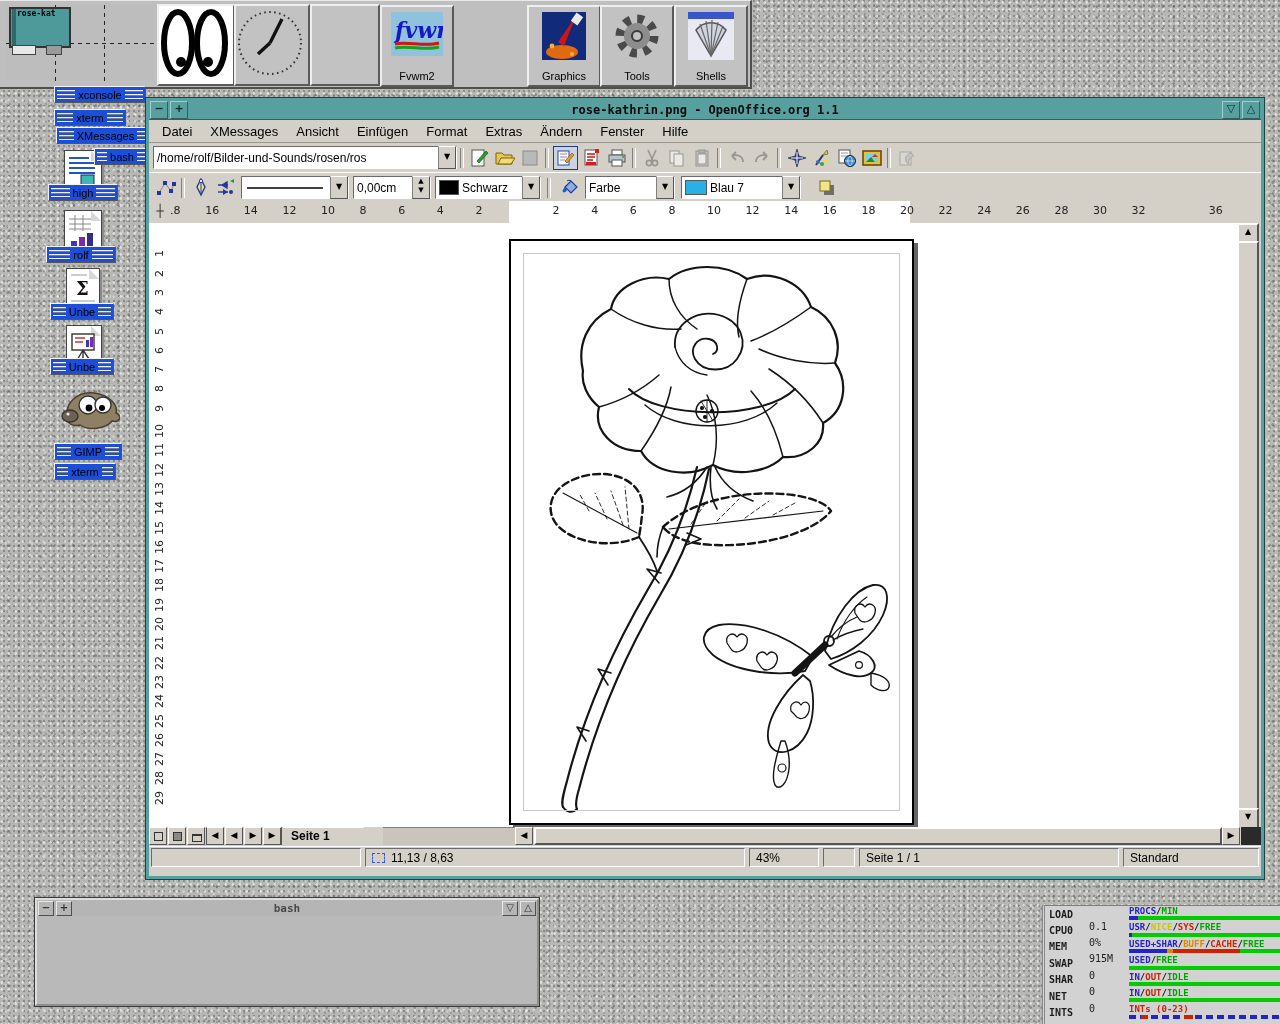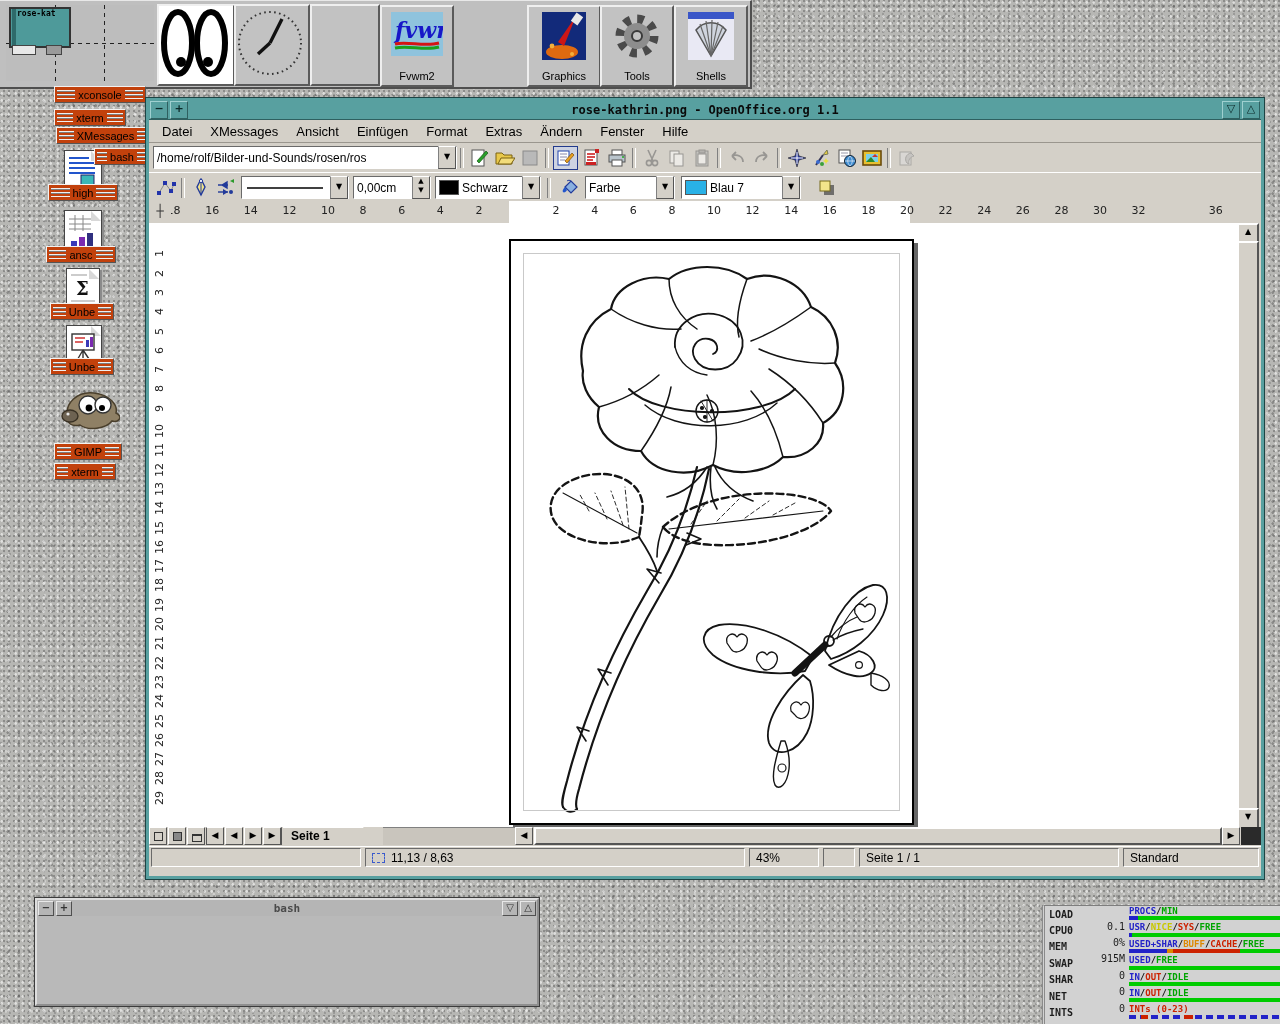--- a/index.html
+++ b/index.html
@@ -21,21 +21,21 @@
   .dashv{width:1px;top:0;bottom:0;background:repeating-linear-gradient(to bottom,#222 0 4px,transparent 4px 8px);}
   .dashh{height:1px;left:0;right:0;background:repeating-linear-gradient(to right,#222 0 4px,transparent 4px 8px);}
   #pager-win{left:3px;top:2px;width:52px;height:37px;background:#4e9a9a;border:2px solid #333;color:#000;
     font:bold 8px "DejaVu Sans Mono",monospace;overflow:hidden;white-space:nowrap;padding-left:6px;}
   #pager-win .mstrip{position:absolute;left:1px;top:0;bottom:0;width:4px;background:#2e6a6a;}
   .panel{background:#c2c2c2;}
   .launcher{width:70px;height:78px;top:4px;background:#c2c2c2;text-align:center;}
   .launcher .lab{position:absolute;left:0;right:0;bottom:3px;font:11px "Liberation Sans",sans-serif;color:#000;}
   .launcher .art{position:absolute;left:50%;top:5px;transform:translateX(-50%);}
   
-  .plate{height:15px;background:#c2410c;border-top:1px solid #f2f2f2;border-left:1px solid #f2f2f2;border-right:1px solid #555;border-bottom:1px solid #555;
+  .plate{height:15px;background:#1d4ed8;border-top:1px solid #f2f2f2;border-left:1px solid #f2f2f2;border-right:1px solid #555;border-bottom:1px solid #555;
     display:flex;align-items:center;font:11px "Liberation Sans",sans-serif;color:#000;overflow:hidden;}
   .plate .ridge{flex:1 0 8px;height:9px;margin:0 2px;background:repeating-linear-gradient(to bottom,#efefef 0 1px,#7d7d7d 1px 2px,transparent 2px 4px);}
   .plate .ptext{flex:0 0 auto;padding:0 1px;white-space:nowrap;}
   .docicon{width:36px;height:40px;background:#fff;border:1px solid #444;box-shadow:2px 2px 0 #8b8b8b;}
   
   #oo{left:146px;top:98px;width:1112px;height:775px;background:#d4d0c8;border:3px solid #58a0a0;outline:1px solid #1d4444;}
   #oo-title{left:0;top:0;right:0;height:18px;background:#58a0a0;border-bottom:1px solid #2e6060;display:flex;align-items:center;}
   .tbtn{width:16px;height:16px;margin:1px;background:#58a0a0;border-top:1px solid #9fd0d0;border-left:1px solid #9fd0d0;border-right:1px solid #2e6060;border-bottom:1px solid #2e6060;
     font:bold 11px "DejaVu Sans",sans-serif;color:#0c2a2a;text-align:center;line-height:14px;}
   #oo-title .ttl{flex:1;text-align:center;font:bold 12px "DejaVu Sans Mono",monospace;color:#0a0a0a;}
@@ -85,21 +85,21 @@
     font:bold 10px "DejaVu Sans",sans-serif;color:#333;text-align:center;line-height:12px;}
   #term-title .ttl{flex:1;text-align:center;font:bold 11px "DejaVu Sans Mono",monospace;color:#4a4a4a;}
   #term-body{left:0;top:17px;right:0;bottom:0;background:#eeeecd;border-top:1px solid #777;}
   #term-scroll{left:0;top:0;bottom:0;width:12px;background:repeating-linear-gradient(45deg,#9a9a8a 0 2px,#d8d8c0 2px 4px);border-right:1px solid #666;}
   #term-line{position:absolute;left:18px;top:4px;font:13px "DejaVu Sans Mono",monospace;color:#111;}
   #cursor{display:inline-block;width:8px;height:13px;border:1px solid #222;vertical-align:-2px;margin-left:2px;}
   
   #monitor{left:1042px;top:905px;width:238px;height:119px;background:#d2d2d2;border:1px solid #7e7e7e;border-left:3px double #8a8a8a;overflow:hidden;}
   .mrow{position:relative;height:16.4px;display:flex;align-items:center;}
   .mlabel{width:40px;font:bold 10px "DejaVu Sans Mono",monospace;color:#1c1c1c;padding-left:4px;}
-  .mvalue{width:36px;font:10px "DejaVu Sans Mono",monospace;color:#1c1c1c;text-align:right;padding-right:4px;margin-top:24px;}
+  .mvalue{width:36px;font:10px "DejaVu Sans Mono",monospace;color:#1c1c1c;text-align:left;padding-right:4px;margin-top:24px;}
   .mright{flex:1;position:relative;height:100%;}
   .mlegend{position:absolute;left:0;top:0;font:bold 9px "DejaVu Sans Mono",monospace;white-space:nowrap;}
   .mbar{position:absolute;left:0;right:2px;bottom:2px;height:4px;display:flex;}
   .mbar i{display:block;height:100%;}
   .mbar-dashed{position:absolute;left:0;right:2px;bottom:2px;height:4px;
     background:repeating-linear-gradient(to right,#2323c8 0 7px,#d2d2d2 7px 11px);}
   .redmark{position:absolute;bottom:2px;height:4px;background:#cc2200;}
   svg{display:block;}
 </style>
 </head>
@@ -239,21 +239,21 @@
         <line x1="10" y1="4" x2="10" y2="20"></line>
         <line x1="18" y1="4" x2="18" y2="20"></line>
       </g>
     <rect x="6" y="30" width="6" height="6" fill="#3a3ab8"></rect>
       <rect x="14" y="26" width="6" height="10" fill="#7a2ab0"></rect>
       <rect x="22" y="22" width="6" height="14" fill="#303080"></rect>
     </svg>
   </div>
 <div class="abs plate" style="left:46px;top:246px;width:68px">
     <span class="ridge"></span>
-    <span class="ptext">ansc</span>
+    <span class="ptext">rolf</span>
     <span class="ridge"></span>
   </div>
 
 <div class="abs docicon" style="left:66px;top:268px;width:32px">
   <svg width="32" height="40" viewBox="0 0 32 40">
       <path d="M22,0 L32,10 L22,10 Z" fill="#d8d8d8"></path>
     <g stroke="#999" stroke-width="1">
         <line x1="4" y1="6" x2="20" y2="6"></line>
         <line x1="4" y1="32" x2="28" y2="32"></line>
         <line x1="4" y1="36" x2="28" y2="36"></line>

